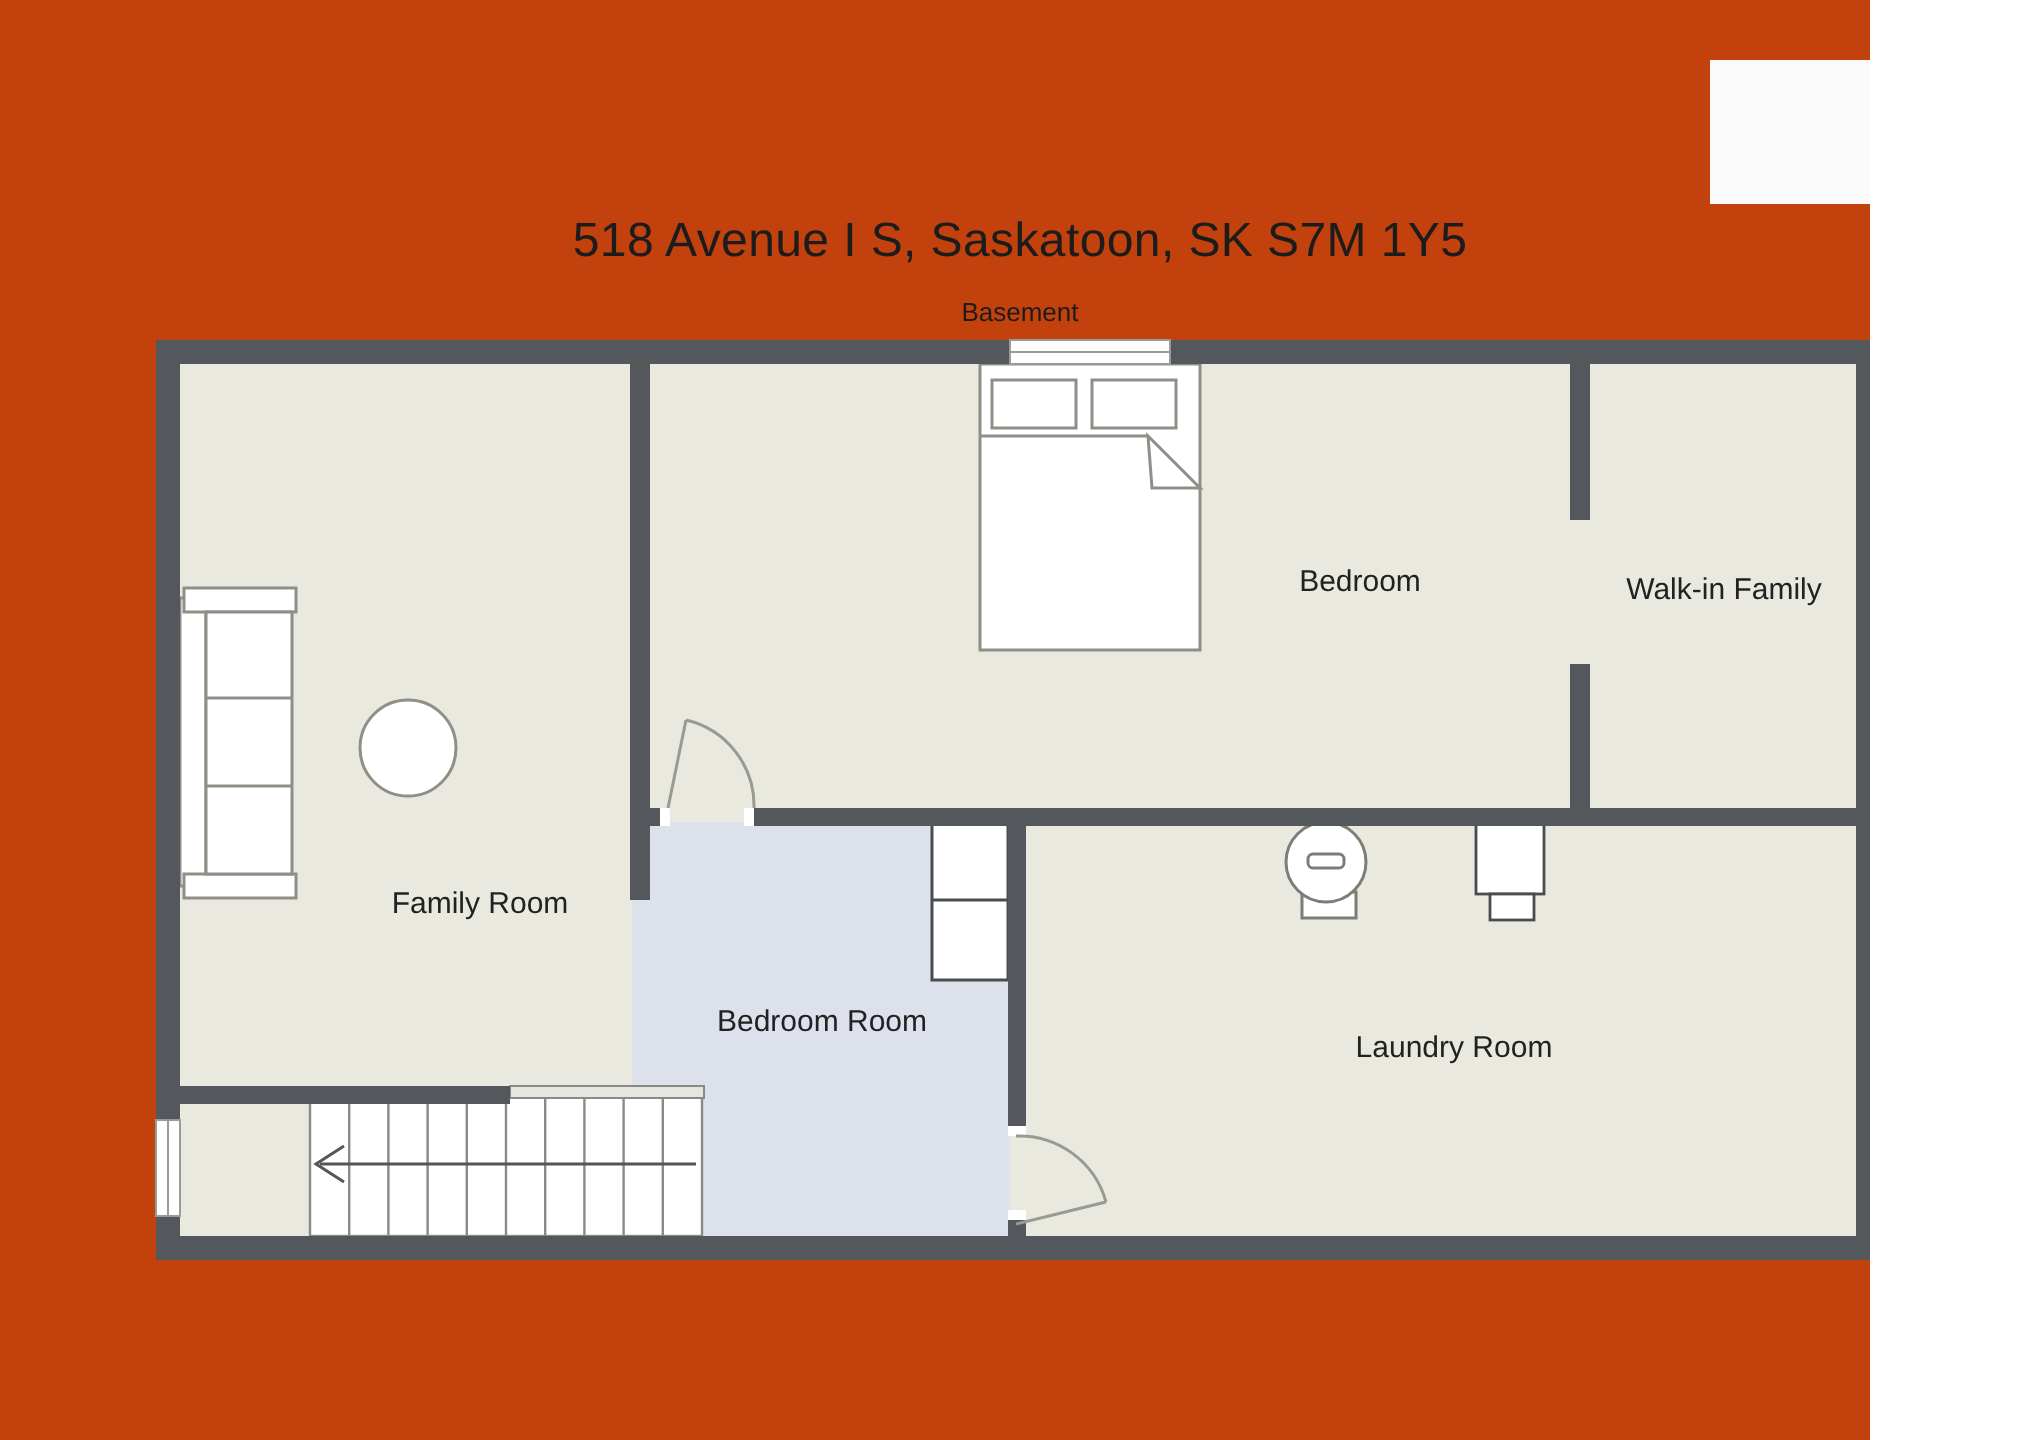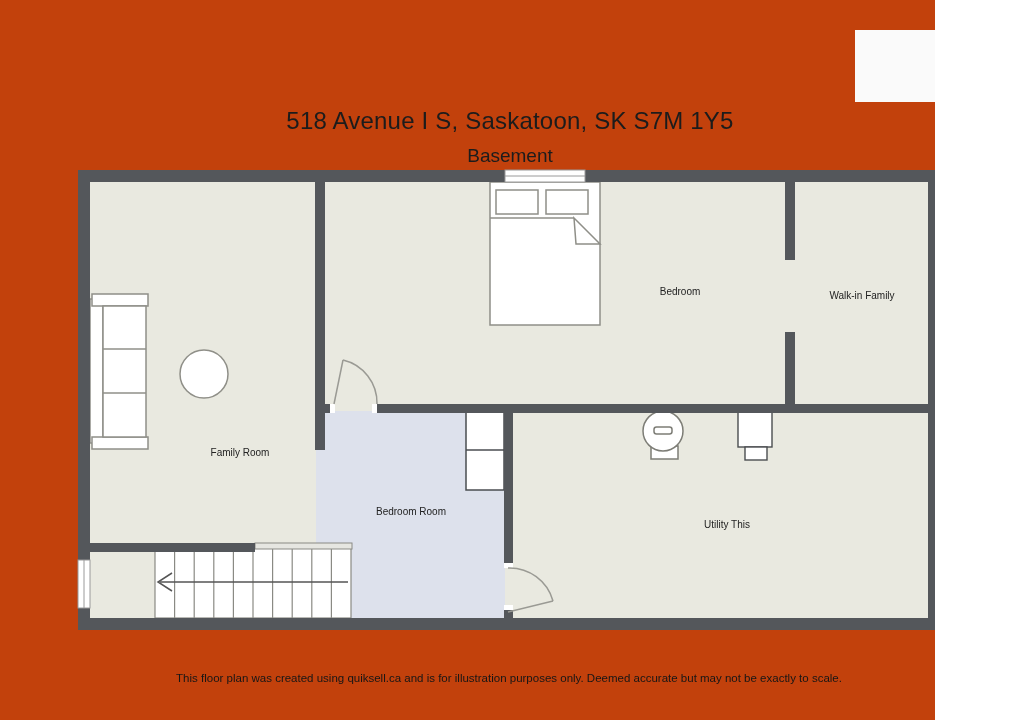--- a/index.html
+++ b/index.html
@@ -12,25 +12,25 @@
   }
   .title{
     position:absolute;left:510px;top:121px;
     transform:translate(-50%,-50%);
     font-size:24px;color:#1c1c1c;white-space:nowrap;
     letter-spacing:0.2px;
   }
   .subtitle{
     position:absolute;left:510px;top:156px;
     transform:translate(-50%,-50%);
-    font-size:19px;color:#1c1c1c;white-space:nowrap;
+    font-size:13px;color:#1c1c1c;white-space:nowrap;
   }
   .room-label{
     position:absolute;transform:translate(-50%,-50%);
-    font-size:10px;color:#222222;white-space:nowrap;
+    font-size:15px;color:#222222;white-space:nowrap;
   }
   .disclaimer{
     position:absolute;left:509px;top:678px;
     transform:translate(-50%,-50%);
     font-size:11.5px;color:#161616;white-space:nowrap;
   }
   .watermark{
     position:absolute;left:855px;top:30px;width:152px;height:72px;
     background:#fafafa;
   }
@@ -146,16 +146,15 @@
     <g>
       <path d="M1003,699 c-4.6,0 -8.2,3.6 -8.2,8.1 c0,6.1 8.2,12.4 8.2,12.4 c0,0 8.2,-6.3 8.2,-12.4 c0,-4.5 -3.6,-8.1 -8.2,-8.1 z" fill="#6fb5d6"></path>
       <circle cx="1003" cy="707" r="3" fill="#ffffff"></circle>
     </g>
   </svg>
 
   <div class="room-label" style="left:240px;top:452px">Family Room</div>
   <div class="room-label" style="left:680px;top:291px">Bedroom</div>
   <div class="room-label" style="left:862px;top:295px">Walk-in Family</div>
   <div class="room-label" style="left:411px;top:511px">Bedroom Room</div>
-  <div class="room-label" style="left:727px;top:524px">Utility This</div>
+  <div class="room-label" style="left:727px;top:524px">Laundry Room</div>
 
-  <div class="disclaimer">This floor plan was created using quiksell.ca and is for illustration purposes only. Deemed accurate but may not be exactly to scale.</div>
 </div>
 
 </body></html>

